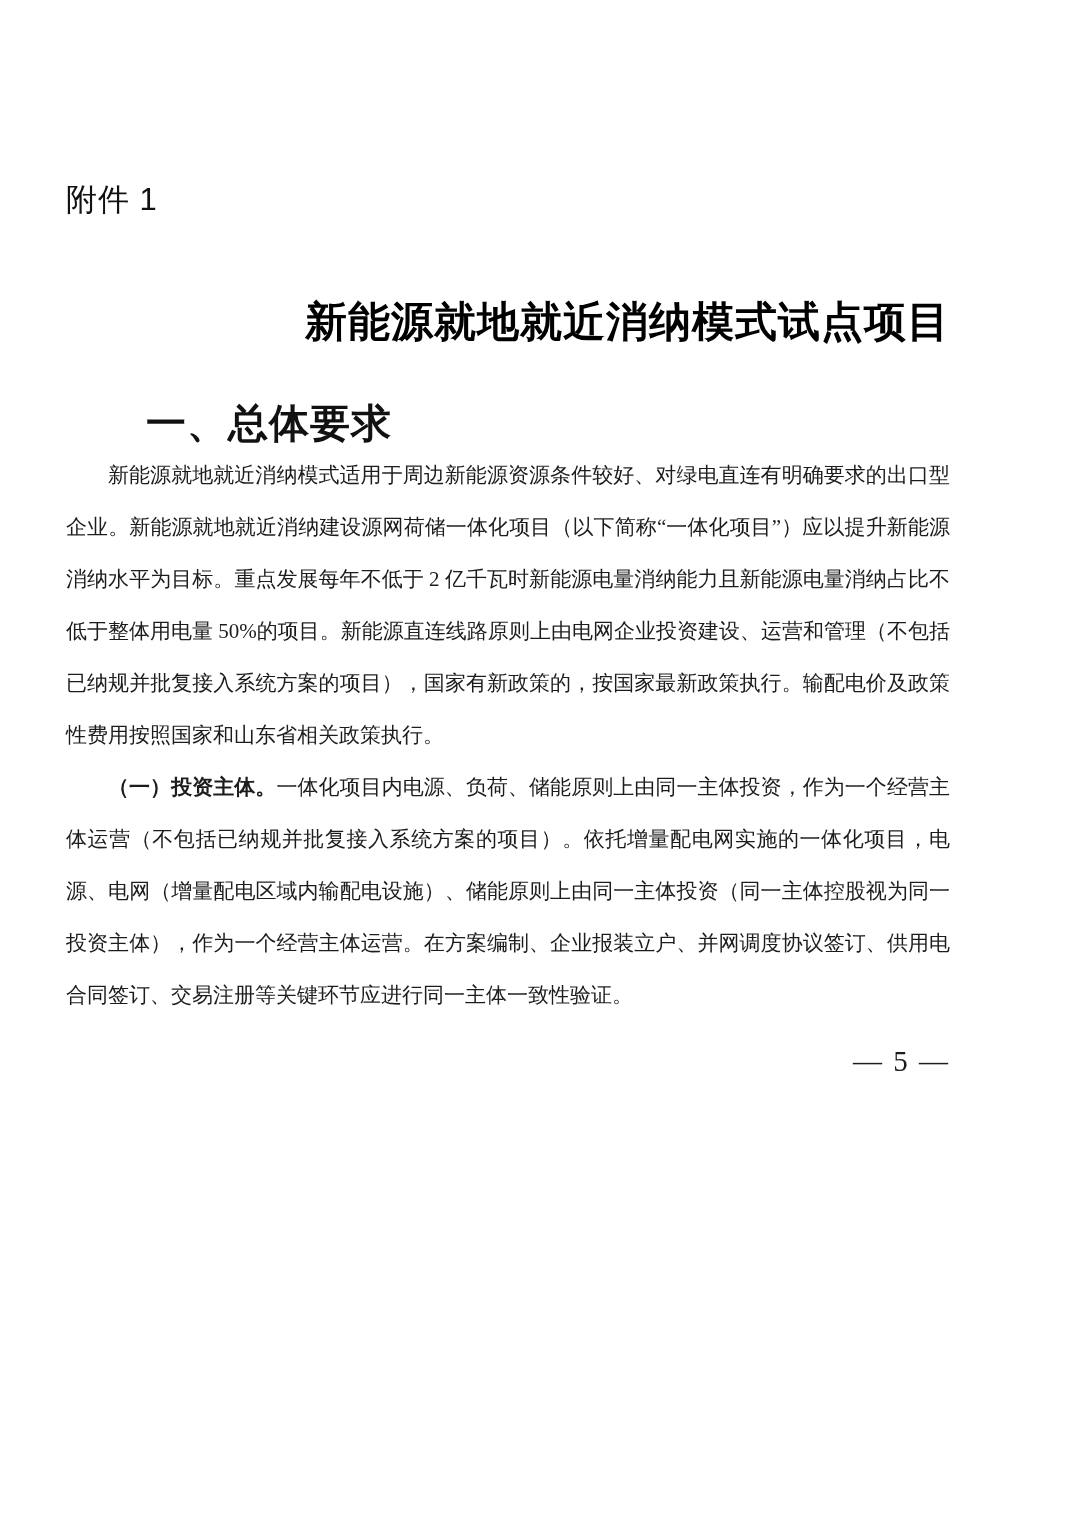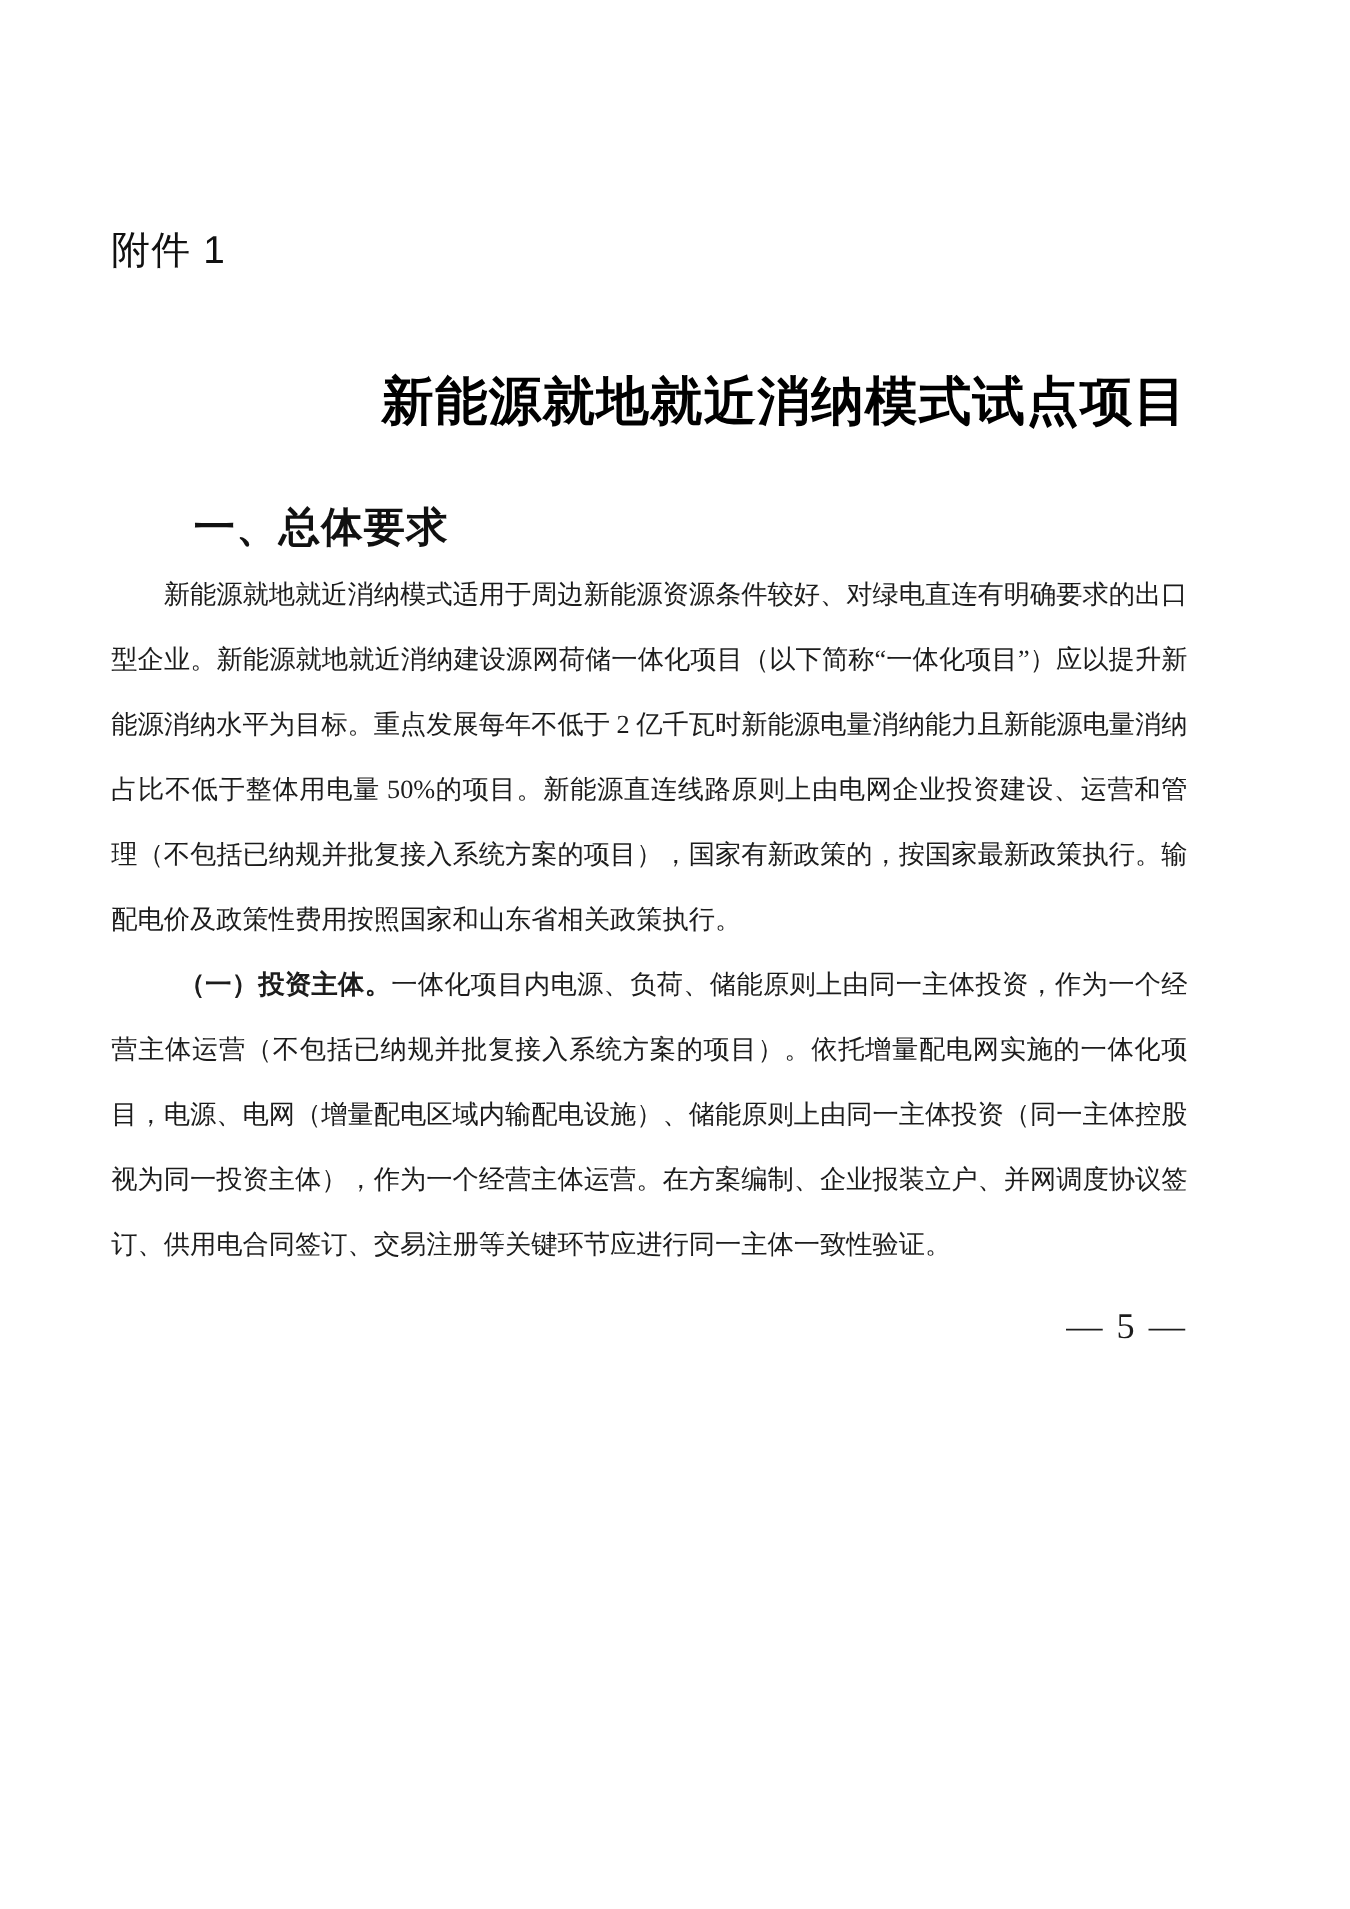--- a/index.html
+++ b/index.html
@@ -7,21 +7,21 @@
     padding: 0;
     background: #e8e8e8;
   }
   .page {
     position: relative;
     width: 1080px;
     height: 1527px;
     margin: 0 auto;
     background: #ffffff;
     box-sizing: border-box;
-    padding: 178px 130px 0 89px;
+    padding: 178px 130px 0 66px;
     color: #1c1c1c;
     overflow: hidden;
   }
   .attachment-label {
     font-family: "Liberation Sans", "DejaVu Sans", sans-serif;
     font-size: 31px;
     line-height: 44px;
     color: #111;
     letter-spacing: 1px;
   }
@@ -30,43 +30,42 @@
     text-align: right;
     font-family: "Liberation Serif", "DejaVu Serif", serif;
     font-weight: bold;
     font-size: 42px;
     line-height: 62px;
     color: #000;
     letter-spacing: 1px;
   }
   .section-heading {
     margin: 0;
-    font-family: Liberation Serif, serif;
+    font-family: Liberation Sans, sans-serif;
     font-weight: bold;
-    font-size: 33px;
+    font-size: 40px;
     line-height: 52px;
     color: #111;
     text-indent: 2em;
     letter-spacing: 1px;
   }
   .section-heading.first {
     margin-top: 44px;
   }
   .body-para {
     margin: 0;
     font-family: "Liberation Serif", "DejaVu Serif", serif;
     font-size: 21px;
     line-height: 52px;
     color: #1c1c1c;
     text-align: justify;
     text-indent: 2em;
   }
   .body-para .lead-bold {
     font-weight: bold;
-    margin-left: 12px;
   }
   .page-number {
     margin-top: 18px;
     text-align: right;
     font-family: "Liberation Serif", "DejaVu Serif", serif;
     font-size: 29px;
     line-height: 44px;
     color: #1c1c1c;
     letter-spacing: 2px;
   }

